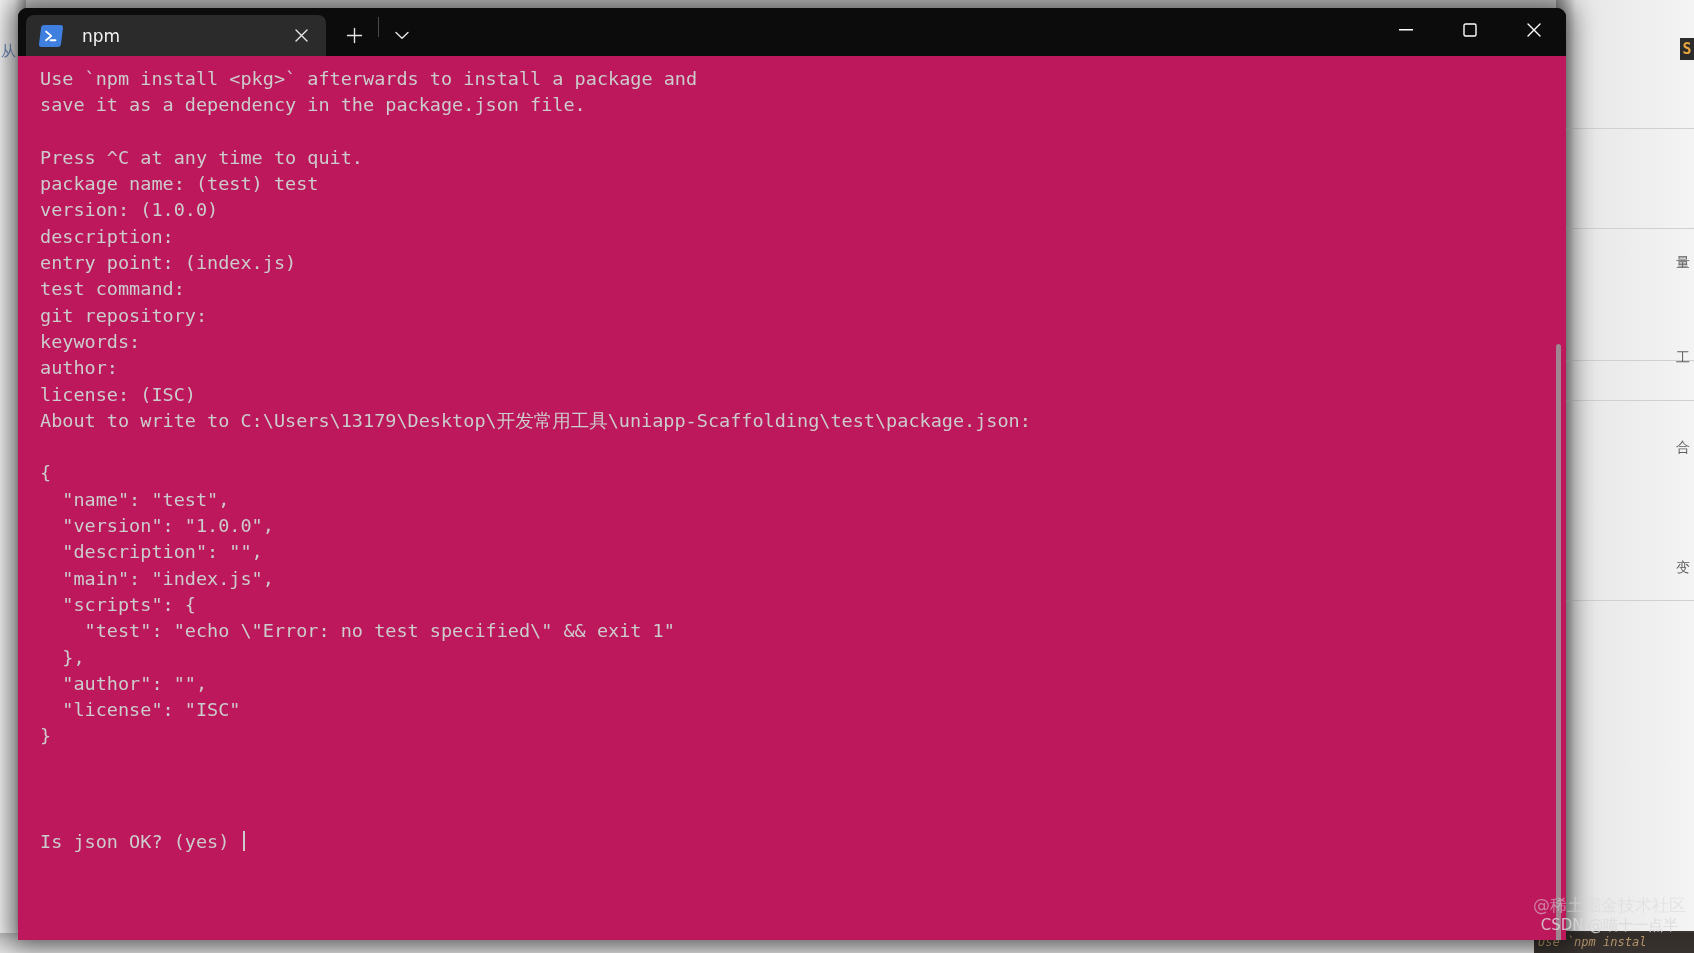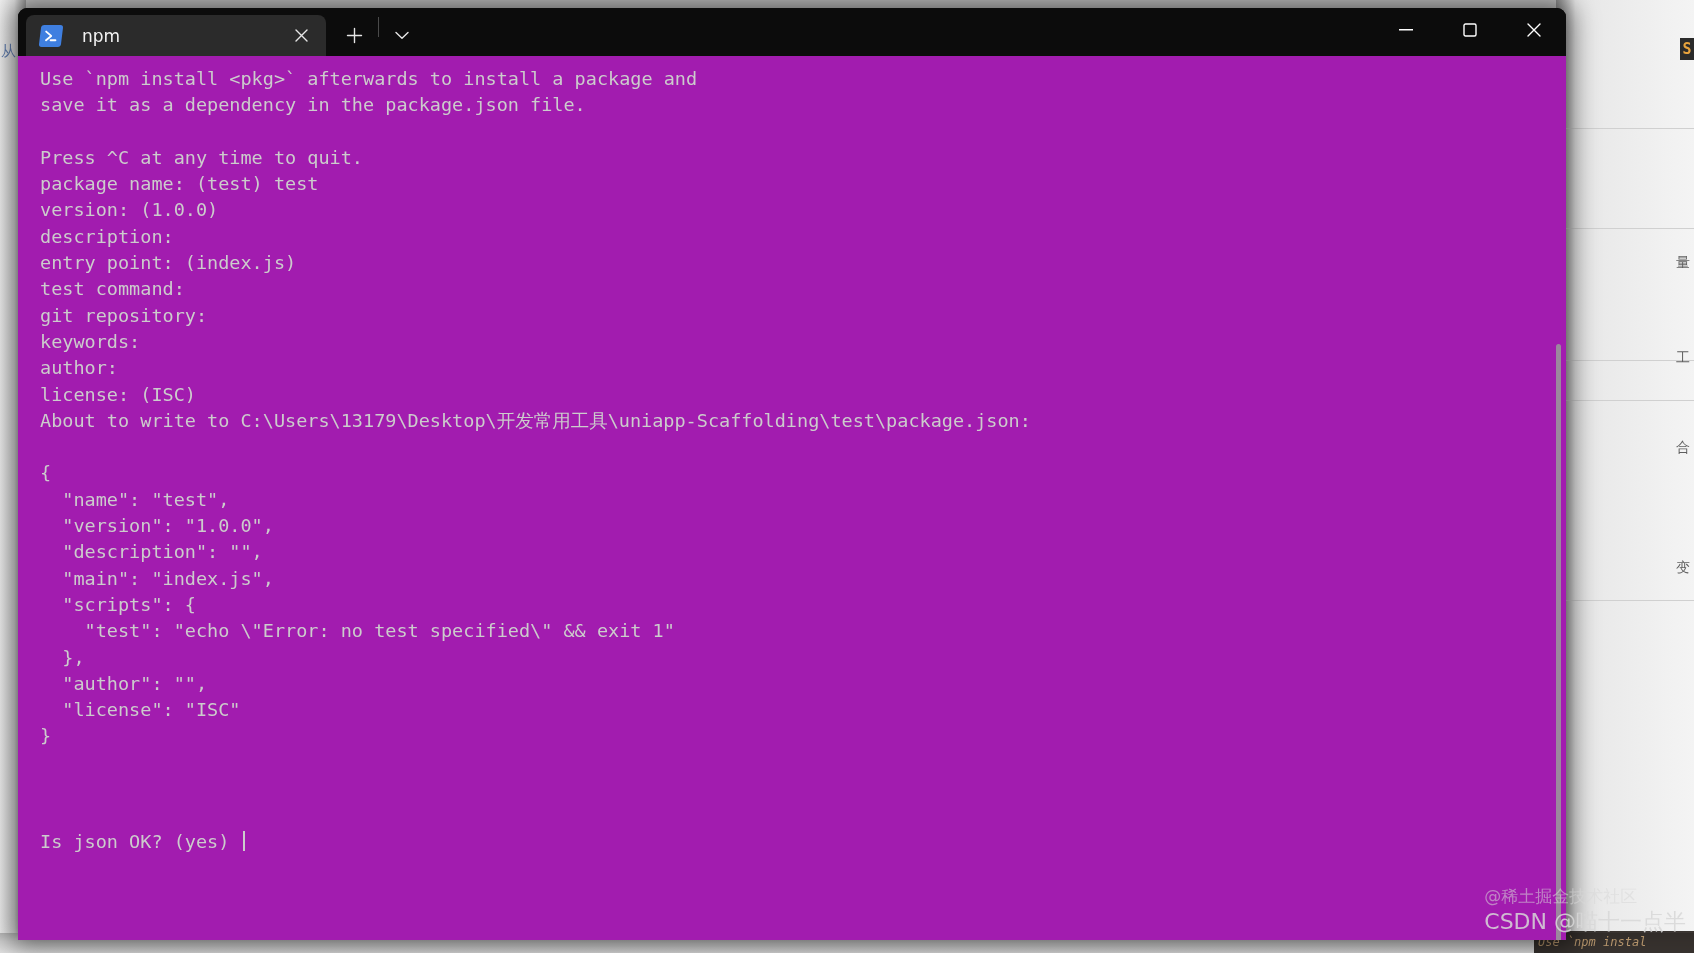--- a/index.html
+++ b/index.html
@@ -195,21 +195,21 @@
     display: flex;
     align-items: center;
     justify-content: center;
     color: #ffffff;
   }
 
   
   #terminal-body {
     position: relative;
     height: 884px;
-    background: #a21caf;
+    background: #be185d;
     padding: 10px 0 15px 22px;
     box-sizing: border-box;
     overflow: hidden;
   }
   #terminal-text {
     color: #cccccc;
     font-family: "DejaVu Sans Mono", monospace;
     font-size: 18.5px;
     line-height: 26.3px;
     white-space: pre;
@@ -241,28 +241,28 @@
     background: #9a9a9a;
     border-radius: 3px;
     opacity: .85;
   }
 
   
   #watermark {
     position: absolute;
     right: 8px;
     bottom: 18px;
-    text-align: left;
+    text-align: center;
     font-family: "DejaVu Sans", sans-serif;
     color: #d8d8d8;
     pointer-events: none;
     line-height: 1.25;
   }
   #watermark .wm-top { font-size: 17px; opacity: .55; }
-  #watermark .wm-bottom { font-size: 22px; opacity: .85; }
+  #watermark .wm-bottom { font-size: 15px; opacity: .85; }
 </style>
 </head>
 <body>
 
 <div id="desktop">
 
   <div class="bg-panel-left">
     <span class="bg-left-glyph" style="top:44px;">从</span>
   </div>
 

